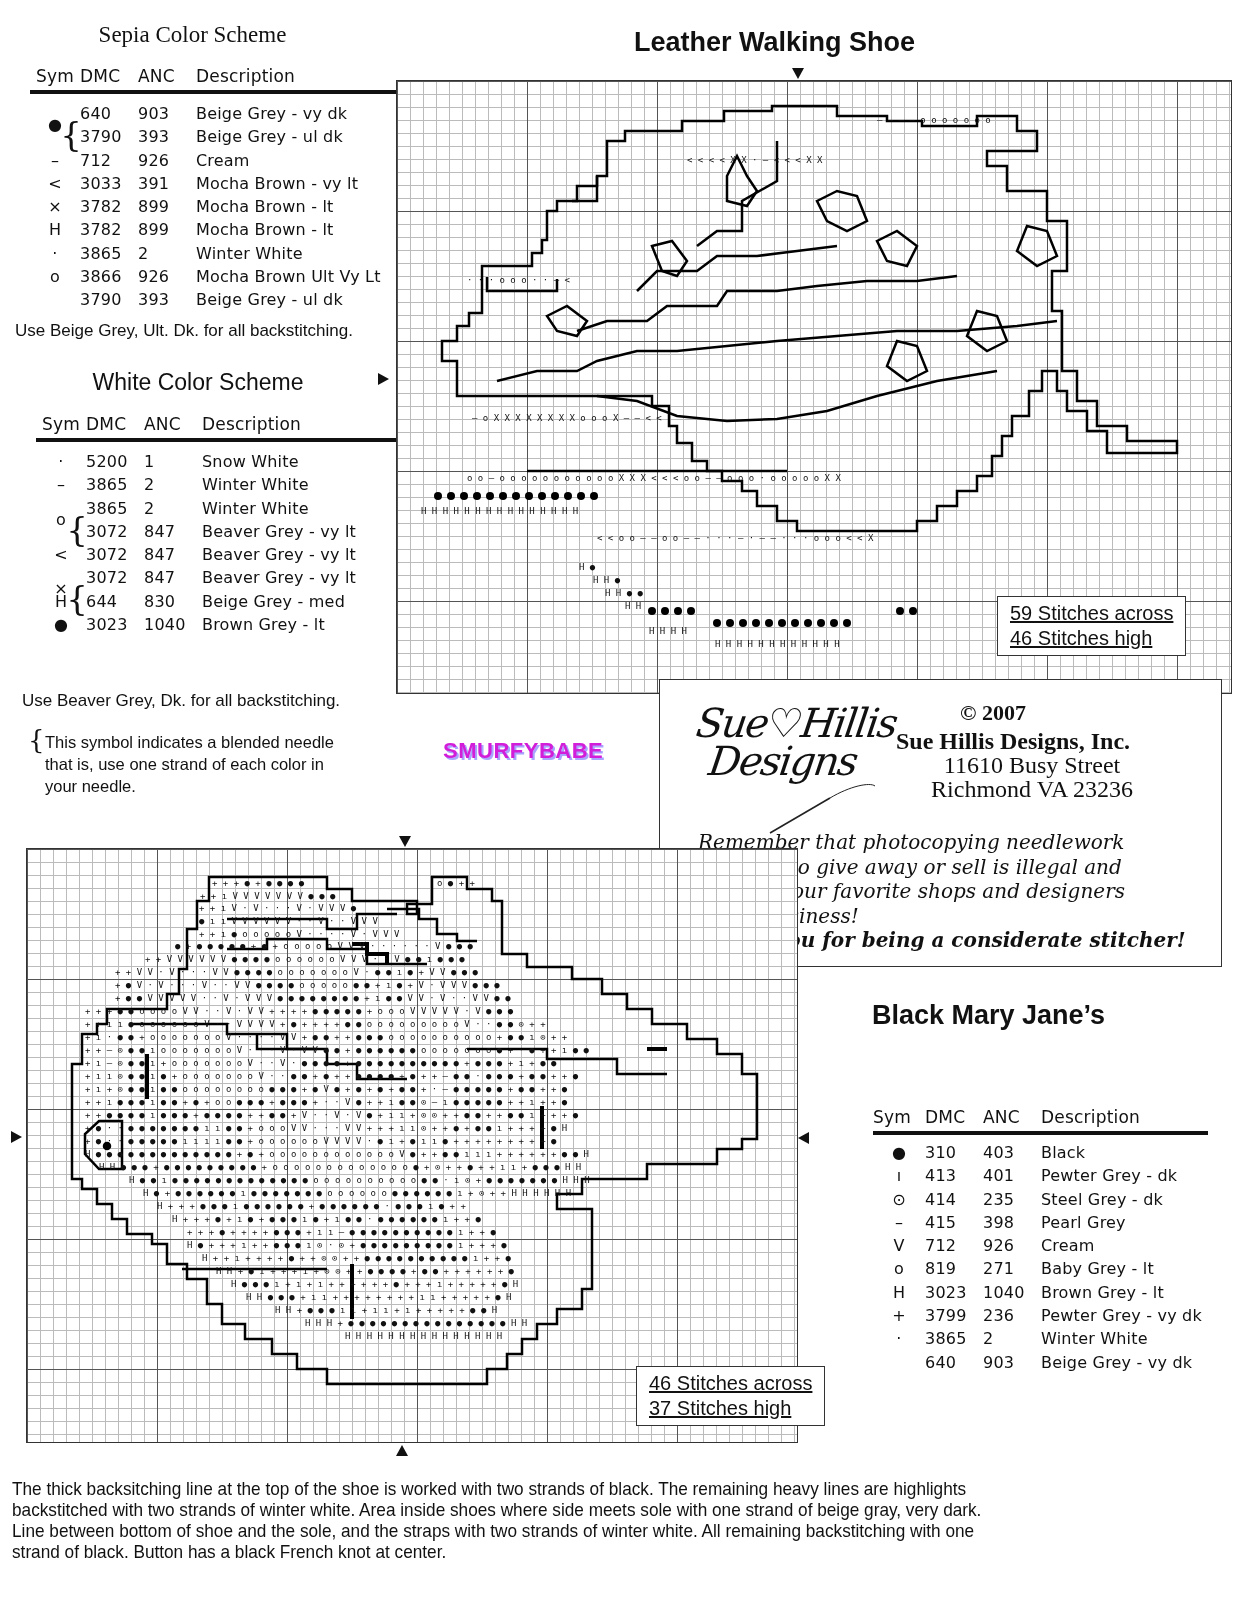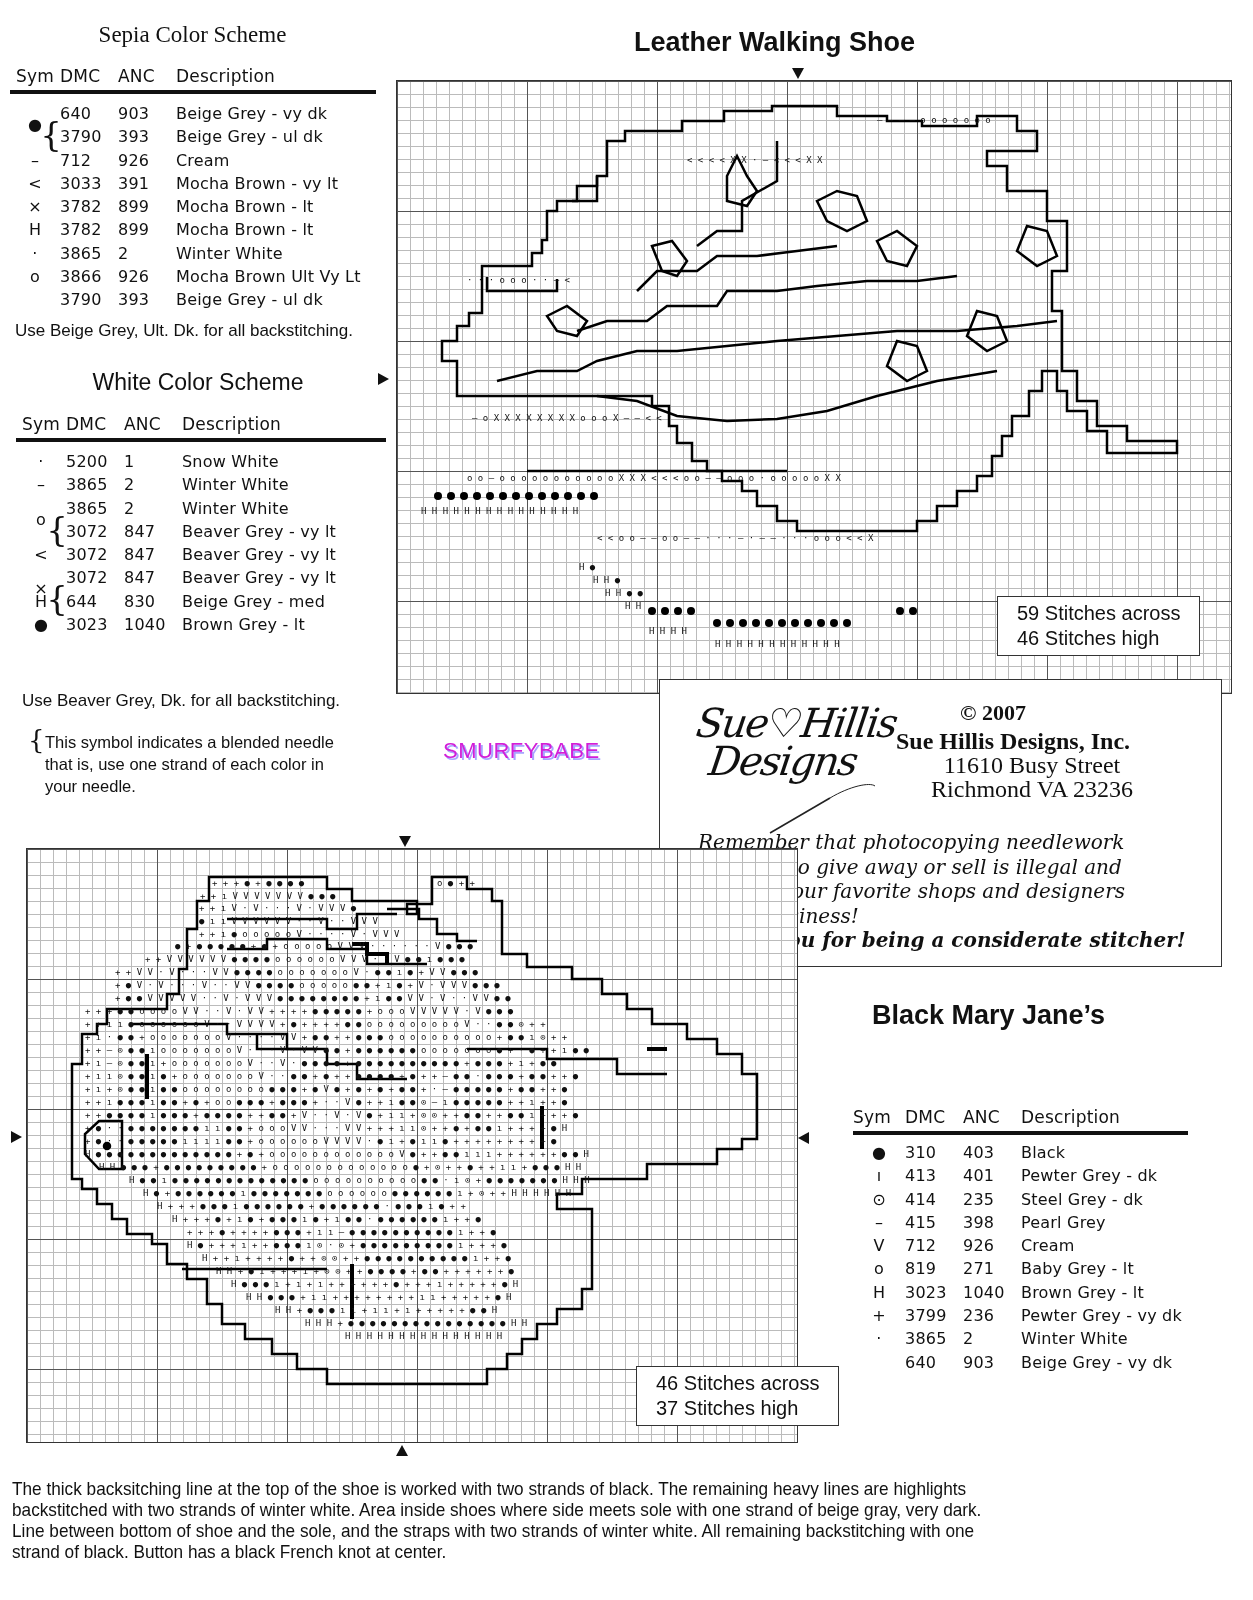--- a/index.html
+++ b/index.html
@@ -1,19 +1,19 @@
 <!DOCTYPE html>
 <html><head>
   <meta charset="utf-8">
   <style>
     html, body { margin: 0; padding: 0; background: #fff; }
     body { width: 1253px; height: 1600px; position: relative; overflow: hidden; font-family: "Liberation Sans", sans-serif; color: #111; }
     .abs { position: absolute; }
     .scheme-title { font-size: 23px; text-align: center; }
-    .key-table { font-family: "DejaVu Sans", sans-serif; font-size: 16px; letter-spacing: 0.2px; }
+    .key-table { font-family: "DejaVu Sans", sans-serif; font-size: 16px; letter-spacing: 0.2px; margin-left: 20px; }
     .key-head { display: flex; font-size: 17px; padding-bottom: 4px; border-bottom: 4px solid #111; }
     .key-row { display: flex; height: 23.3px; line-height: 23.3px; }
     .c-sym { width: 50px; text-align: center; position: relative; }
     .c-dmc { width: 58px; }
     .c-anc { width: 58px; }
     .c-desc { flex: 1; white-space: nowrap; }
     .brace { position: absolute; right: -2px; font-size: 34px; line-height: 34px; top: 4px; font-family: "DejaVu Serif", serif; font-weight: 300; }
     .note { font-size: 17px; white-space: nowrap; }
     .grid {
       position: absolute;
@@ -25,27 +25,27 @@
         linear-gradient(to bottom, #bbb 1px, transparent 1px);
       background-size: 130px 130px, 130px 130px, 13px 13px, 13px 13px;
       border: 1px solid #333;
     }
     .chart-title { font-size: 27px; font-weight: bold; }
     .arrow { width: 0; height: 0; position: absolute; }
     .arrow-down { border-left: 6px solid transparent; border-right: 6px solid transparent; border-top: 11px solid #111; }
     .arrow-up { border-left: 6px solid transparent; border-right: 6px solid transparent; border-bottom: 11px solid #111; }
     .arrow-right { border-top: 6px solid transparent; border-bottom: 6px solid transparent; border-left: 11px solid #111; }
     .arrow-left { border-top: 6px solid transparent; border-bottom: 6px solid transparent; border-right: 11px solid #111; }
-    .stitch-box { position: absolute; background: #fff; border: 1.5px solid #333; padding: 4px 19px; font-size: 20px; line-height: 25px; }
+    .stitch-box { position: absolute; background: #fff; border: 1.5px solid #333; padding: 4px 12px; font-size: 20px; line-height: 25px; text-decoration: underline; }
     .shoe-shape { position: absolute; }
     .copyright-box { position: absolute; background: #fff; border: 1.5px solid #333; }
     .serif { font-family: "Liberation Serif", serif; }
     .logo-script { font-family: "DejaVu Serif", serif; font-style: italic; font-size: 40px; line-height: 38px; transform: skewX(-8deg); letter-spacing: -2px; }
     .italic-note { font-family: "DejaVu Serif", serif; font-style: italic; font-size: 20px; line-height: 24.5px; }
-    .watermark { font-family: "Liberation Sans", sans-serif; font-weight: normal; font-size: 22px; color: #d21ed8; text-shadow: 2px 2px 0 #a8a4ff; letter-spacing: 0.5px; }
+    .watermark { font-family: "Liberation Sans", sans-serif; font-weight: bold; font-size: 22px; color: #d21ed8; text-shadow: 2px 2px 0 #a8a4ff; letter-spacing: 0.5px; }
     .footer { font-family: "Liberation Sans", sans-serif; font-size: 18.5px; line-height: 21px; transform: scaleX(0.93); transform-origin: left top; white-space: nowrap; }
     .mj-table .c-sym { width: 52px; }
     .mj-table .c-dmc { width: 58px; }
     .mj-table .c-anc { width: 58px; }
   </style>
 </head>
 <body>
 
 <div class="abs scheme-title" style="left:10px; top:22px; width:365px;font-family:Liberation Serif, serif;">Sepia Color Scheme</div>
 <div class="abs key-table" style="left:10px; top:66px; width:366px;">

